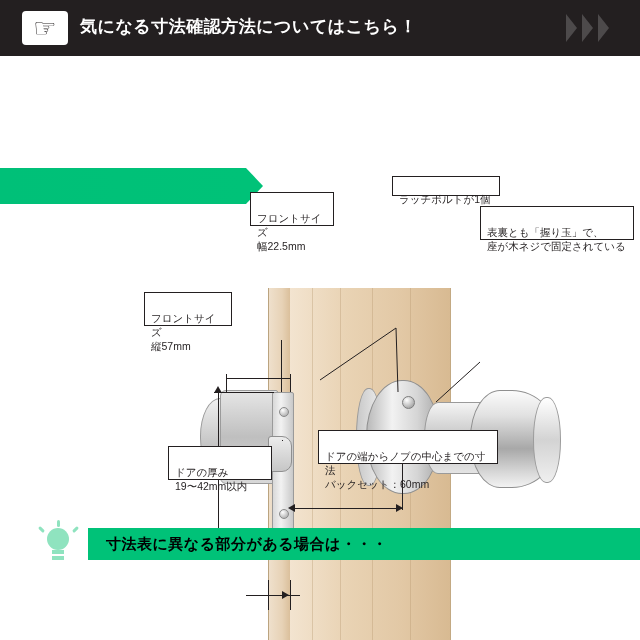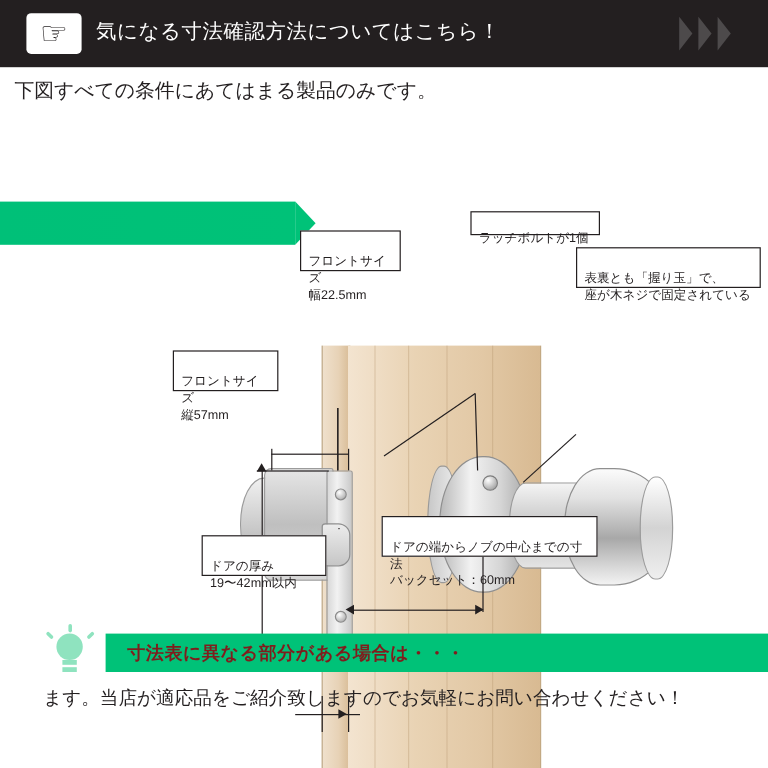--- a/index.html
+++ b/index.html
@@ -33,21 +33,21 @@
     border-radius: 4px;
     color: #231f20;
     font-size: 26px;
     line-height: 34px;
     text-align: center;
   }
   .header-title {
     position: absolute;
     left: 80px; top: 15px;
     font-size: 17px;
-    font-weight: normal;
+    font-weight: bold;
     color: #ffffff;
     letter-spacing: 0.5px;
   }
   .chev-group {
     position: absolute;
     top: 14px;
     right: 14px;
     width: 60px;
     height: 28px;
   }
@@ -277,21 +277,21 @@
   .bottom-bar {
     position: absolute;
     left: 88px; top: 528px;
     width: 552px;
     height: 32px;
     background: #00c278;
   }
   .bottom-bar .label {
     position: absolute;
     left: 18px; top: 7px;
-    color: #7f1d1d;
+    color: #000000;
     font-size: 15px;
     font-weight: bold;
     letter-spacing: 0.5px;
   }
   .bulb {
     position: absolute;
     left: 38px; top: 524px;
     width: 40px; height: 42px;
   }
   .bulb .glass {
@@ -336,21 +336,20 @@
   <div class="header-hand">☞</div>
   <div class="header-title">気になる寸法確認方法についてはこちら！</div>
   <div class="chev-group">
     <span class="chev c1"></span>
     <span class="chev c2"></span>
     <span class="chev c3"></span>
   </div>
 </div>
 
 <div class="lead">
-  <div>下図すべての条件にあてはまる製品のみです。</div>
 </div>
 
 <div class="checkpoint-bar">
   <span class="arrow"></span>
 </div>
 
 <div class="illus">
 
   <div class="door-right"></div>
   <div class="door-edge"></div>
@@ -445,14 +444,13 @@
   <span class="ray" style="left:19px; top:-4px;"></span>
   <span class="ray" style="left:2px; top:2px; transform:rotate(-45deg);"></span>
   <span class="ray" style="left:36px; top:2px; transform:rotate(45deg);"></span>
 </div>
 
 <div class="bottom-bar">
   <span class="label">寸法表に異なる部分がある場合は・・・</span>
 </div>
 
 <div class="bottom-text">
-  <div>ます。当店が適応品をご紹介致しますのでお気軽にお問い合わせください！</div>
 </div>
 
 </body></html>

